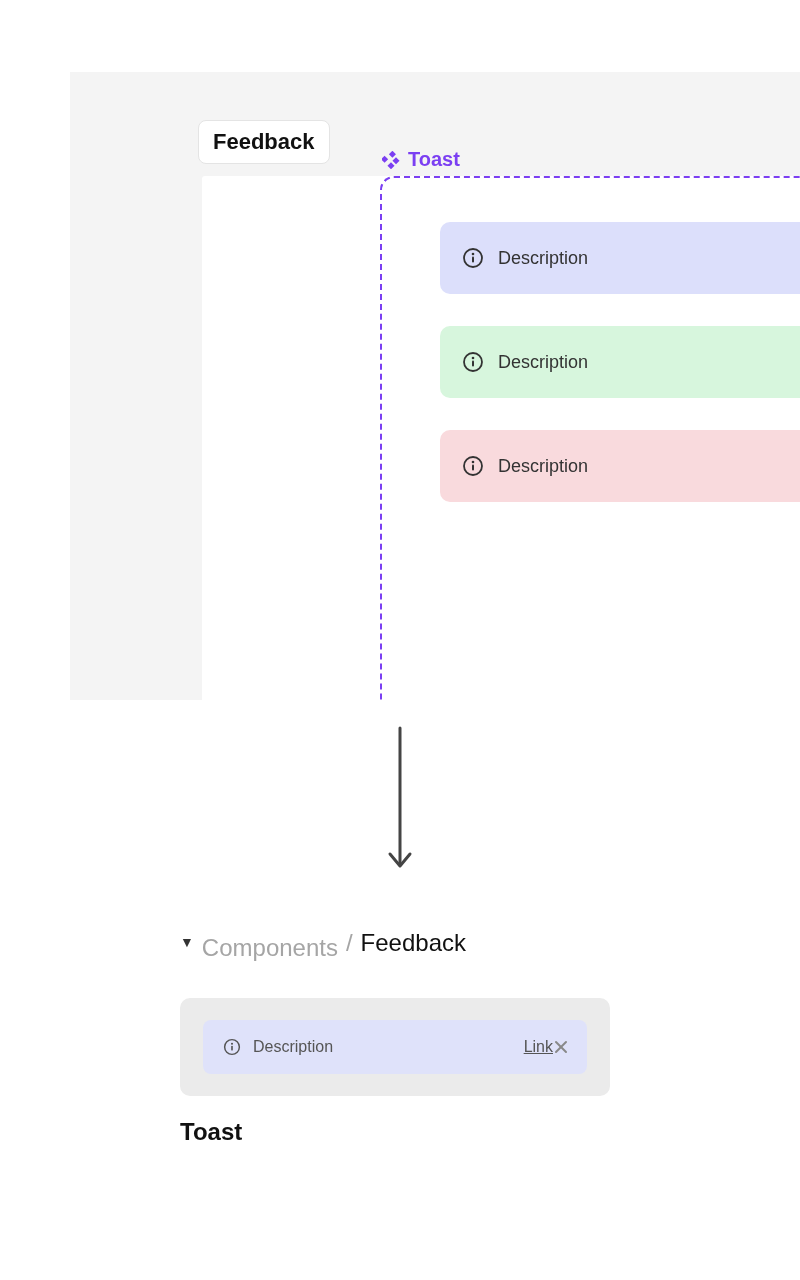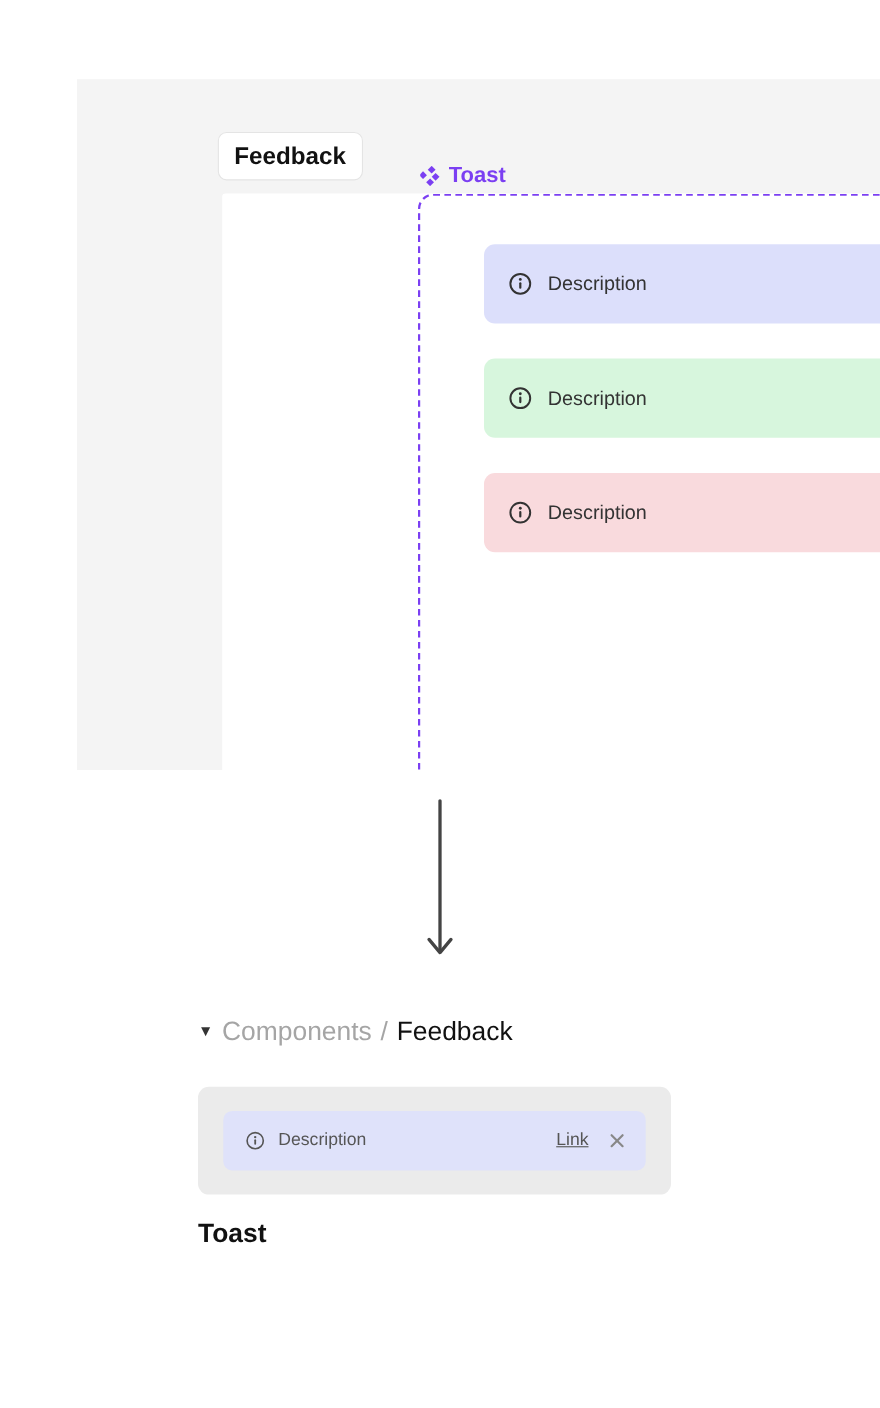--- a/index.html
+++ b/index.html
@@ -126,21 +126,21 @@
     align-items: center;
     gap: 8px;
     font-size: 24px;
     font-weight: 500;
   }
   .breadcrumb .disclosure {
     color: #333;
     font-size: 14px;
     transform: translateY(-1px);
   }
-  .breadcrumb .muted { color: #a5a5a5; }
+  .breadcrumb .muted { color: #a5a5a5; margin-top: 10px; }
   .breadcrumb .sep   { color: #a5a5a5; }
   .breadcrumb .current { color: #111; }
 
   .component-card {
     margin-top: 36px;
     width: 430px;
     height: 98px;
     background: #ebebeb;
     border-radius: 10px;
     display: flex;
@@ -152,21 +152,21 @@
     height: 54px;
     background: #dfe2fa;
     border-radius: 8px;
     display: flex;
     align-items: center;
     padding: 0 18px;
     color: #555;
     font-size: 16px;
   }
   .mini-toast .label { margin-left: 10px; flex: 1; }
-  .mini-toast .link  { text-decoration: underline; color: #555; margin-right: 18px; }
+  .mini-toast .link  { text-decoration: underline; color: #555; }
   .mini-toast .close { color: #777; width: 16px; height: 16px; display:inline-flex; align-items:center; justify-content:center; }
 
   .component-title {
     margin-top: 22px;
     font-size: 24px;
     font-weight: 600;
   }
 </style>
 </head>
 <body>

